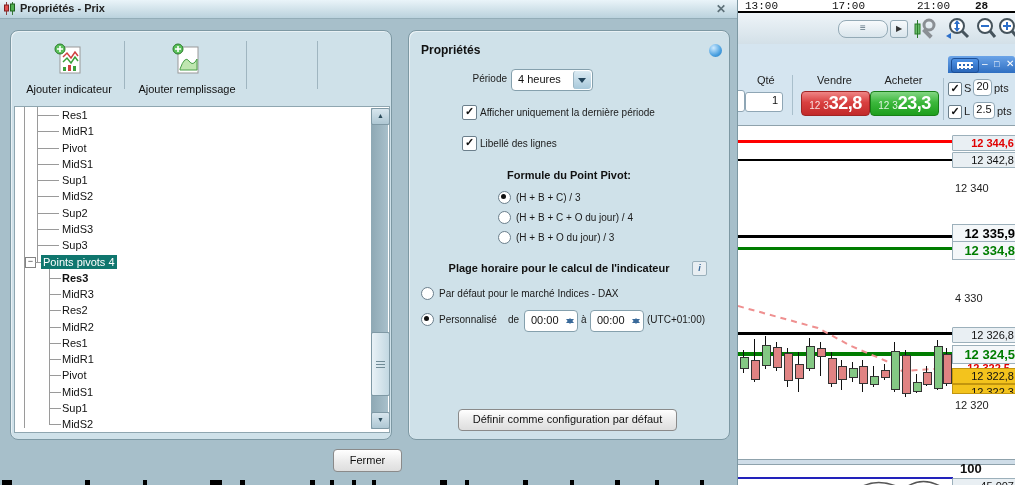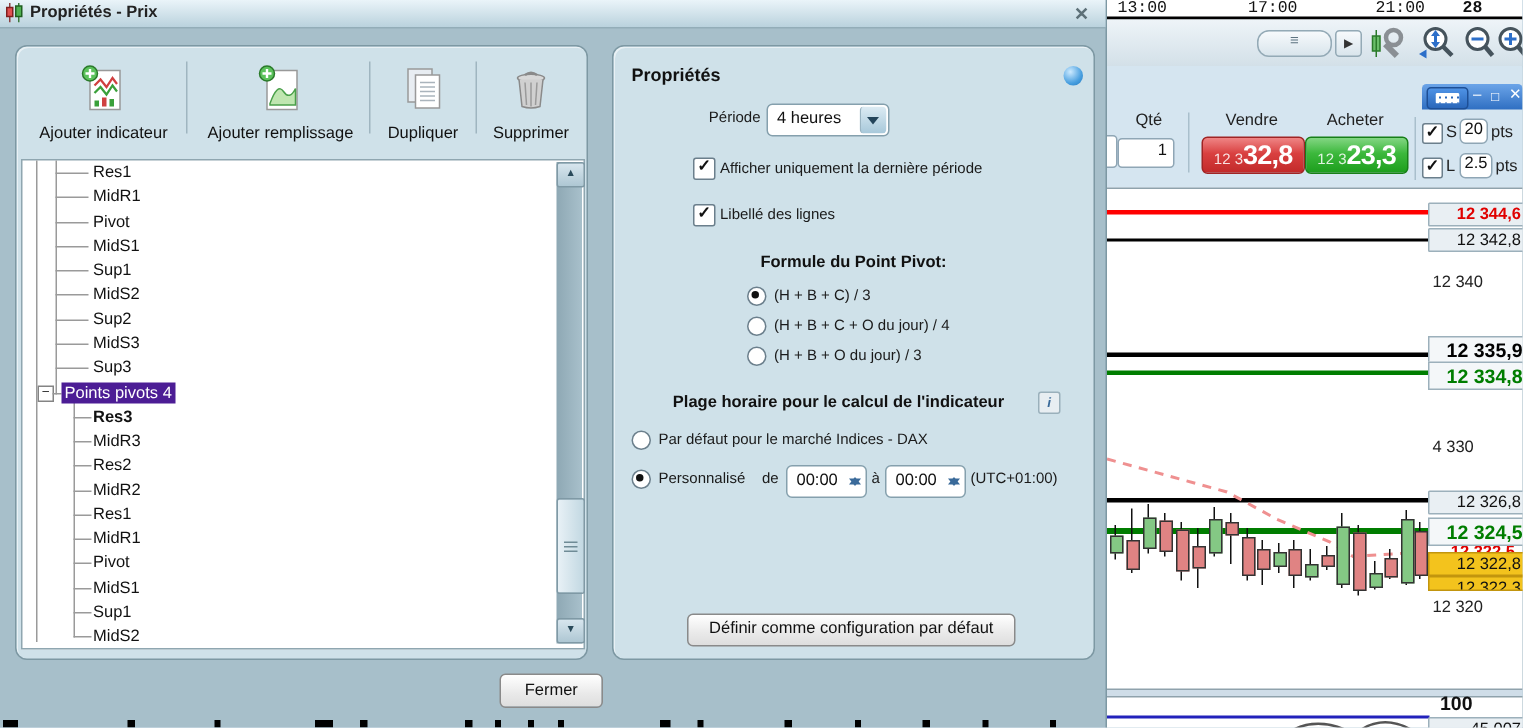--- a/index.html
+++ b/index.html
@@ -58,21 +58,21 @@
   .panel{background:#cfe1e9;border:1px solid #7d98a3;border-radius:8px;box-shadow:inset 1px 1px 0 rgba(255,255,255,.55);}
   #left-panel{left:10px;top:30px;width:380px;height:408px;}
   #right-panel{left:408px;top:30px;width:320px;height:408px;}
   .tb-btn{top:8px;height:58px;text-align:center;}
   .tb-btn .cap{position:absolute;bottom:2px;left:0;right:0;font-size:11px;color:#111;}
   .tb-sep{top:10px;width:1px;height:48px;background:#9fb5c0;}
   #tree-area{left:3px;top:75px;width:374px;height:325px;background:#fff;border:1px solid #8fa6b0;}
   .guide{position:absolute;width:1px;background:#9a9a9a;}
   .tree-dash{position:absolute;height:1px;background:#9a9a9a;}
   .tree-label{position:absolute;font-size:11px;color:#111;line-height:14px;padding:0 2px;white-space:nowrap;}
-  .tree-label.sel{background:#4c1d95;color:#fff;}
+  .tree-label.sel{background:#0f766e;color:#fff;}
   .tree-expander{position:absolute;left:10px;width:9px;height:9px;background:#fff;border:1px solid #848484;
     font-size:9px;line-height:7px;text-align:center;color:#333;}
   #tree-scroll{position:absolute;right:1px;top:1px;width:17px;height:321px;background:linear-gradient(90deg,#8ea8b4,#a8c0cb);}
   .scr-btn{position:absolute;left:0;width:17px;height:15px;background:linear-gradient(#d8e6ee,#aec7d3);
     border:1px solid #7f99a5;border-radius:2px;font-size:7px;color:#2a4a5a;text-align:center;line-height:14px;}
   #scr-thumb{position:absolute;left:0;top:224px;width:17px;height:62px;background:linear-gradient(90deg,#e8f1f6,#c2d8e2);
     border:1px solid #7f99a5;border-radius:2px;}
   #scr-grip{position:absolute;left:4px;top:28px;width:9px;height:5px;
     border-top:1px solid #6f8b96;border-bottom:1px solid #6f8b96;}
   #scr-grip:after{content:"";position:absolute;left:0;top:2px;width:9px;height:1px;background:#6f8b96;}
@@ -271,48 +271,21 @@
     <div class="abs tb-btn" style="left:120px;width:112px">
       <svg class="abs" style="left:40px;top:4px;width:32px;height:32px" viewBox="0 0 32 32">
         <rect x="7" y="4" width="20" height="26" fill="#fff" stroke="#999"></rect>
         <path d="M9 26 Q14 12 18 18 Q22 24 26 16 L26 27 L9 27 Z" fill="#bfe6b0" stroke="#4aa04a"></path>
         <circle cx="7" cy="6" r="5" fill="#5cc25c" stroke="#2a7a2a"></circle>
         <path d="M7 3 v6 M4 6 h6" stroke="#fff" stroke-width="1.6"></path>
       </svg>
       <div class="cap">Ajouter remplissage</div>
     </div>
     <div class="abs tb-sep" style="left:235px"></div>
-    <div class="abs tb-btn" style="left:239px;width:64px">
-      <svg class="abs" style="left:16px;top:4px;width:32px;height:32px" viewBox="0 0 32 32">
-        <rect x="6" y="3" width="16" height="22" fill="#e8edf2" stroke="#999"></rect>
-        <rect x="11" y="7" width="16" height="22" fill="#fff" stroke="#999"></rect>
-        <g stroke="#aab4bc">
-            <line x1="14" y1="12" x2="24" y2="12"></line>
-            <line x1="14" y1="15" x2="24" y2="15"></line>
-            <line x1="14" y1="18" x2="24" y2="18"></line>
-            <line x1="14" y1="21" x2="24" y2="21"></line>
-            <line x1="14" y1="24" x2="24" y2="24"></line>
-          </g>
-      </svg>
-      <div class="cap">Dupliquer</div>
-    </div>
     <div class="abs tb-sep" style="left:306px"></div>
-    <div class="abs tb-btn" style="left:310px;width:66px">
-      <svg class="abs" style="left:17px;top:4px;width:32px;height:32px" viewBox="0 0 32 32">
-        <ellipse cx="16" cy="9" rx="9" ry="2.5" fill="#d8d8d8" stroke="#8a8a8a"></ellipse>
-        <path d="M8 10 L10 28 Q16 30 22 28 L24 10" fill="#d0d0d0" stroke="#8a8a8a"></path>
-        <g stroke="#9a9a9a">
-            <line x1="12" y1="12" x2="13" y2="27"></line>
-            <line x1="16" y1="12" x2="16" y2="28"></line>
-            <line x1="20" y1="12" x2="19" y2="27"></line>
-          </g>
-        <path d="M12 7 Q16 4 20 7" fill="none" stroke="#8a8a8a" stroke-width="1.5"></path>
-      </svg>
-      <div class="cap">Supprimer</div>
-    </div>
 
     <div class="abs" id="tree-area">
       <div class="guide" style="left:9px;top:0;height:321px"></div>
       <div class="guide" style="left:22px;top:0;height:156px"></div>
       <div class="guide" style="left:34px;top:156px;height:162px"></div>
       <div id="tree-rows">
           <div class="tree-dash" style="top: 8px; left: 22px; width: 22px;"></div>
           <div class="tree-label" style="top: 1px; left: 45px;">Res1</div>
           <div class="tree-dash" style="top: 24.28px; left: 22px; width: 22px;"></div>
           <div class="tree-label" style="top: 17.28px; left: 45px;">MidR1</div>

